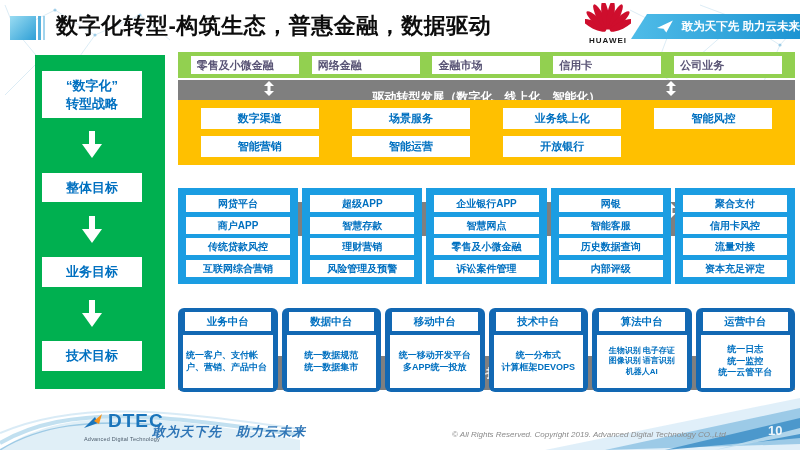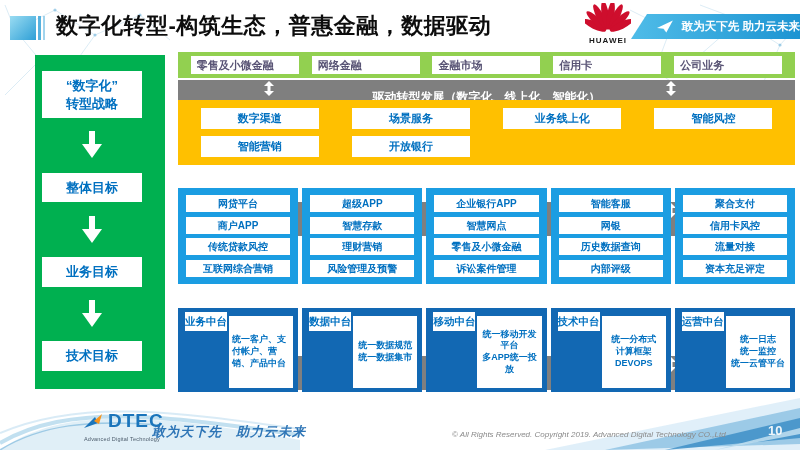--- a/index.html
+++ b/index.html
@@ -50,22 +50,22 @@
   .band-yellow .wbox{background:#fff;color:#0070C0;font-size:11px;font-weight:bold;
     width:118px;height:21px;line-height:21px;text-align:center;}
 
   .grid-blue{top:188px;height:96px;display:flex;gap:4px;}
   .blue-col{flex:1;background:#1B9DE2;display:flex;flex-direction:column;
     justify-content:space-evenly;padding:2px 8px;box-sizing:border-box;}
   .blue-col .wbox{background:#fff;color:#0070C0;font-size:10px;font-weight:bold;
     height:17px;line-height:17px;text-align:center;white-space:nowrap;}
 
   .grid-navy{top:308px;height:84px;display:flex;gap:4px;}
-  .navy-col{flex:1;background:#1268B3;display:flex;flex-direction:row;
-    padding:4px 5px;box-sizing:border-box;}
+  .navy-col{flex:1;background:#1268B3;display:flex;flex-direction:column;
+    padding:4px 5px;box-sizing:border-box;border-radius:6px;}
   .navy-col .hbox{background:#fff;color:#0070C0;font-size:10.5px;font-weight:bold;
     height:19px;line-height:19px;text-align:center;margin:0 2px;}
   .navy-col .dbox{background:#fff;color:#0070C0;font-size:9px;font-weight:bold;
     flex:1;margin-top:4px;display:flex;align-items:center;justify-content:center;
     text-align:center;line-height:1.3;padding:2px 3px;}
   .navy-col .dbox.left{text-align:left;justify-content:flex-start;}
   .navy-col .dbox.small{font-size:8px;}
 
   
   .dtec{left:84px;top:412px;display:flex;align-items:flex-start;}
@@ -188,20 +188,21 @@
       <polygon points="5,15 10,10 0,10" fill="#fff"></polygon>
   </svg>
 </div>
 
 <div class="abs sec band-yellow">
   <div class="wbox">数字渠道</div>
   <div class="wbox">场景服务</div>
   <div class="wbox">业务线上化</div>
   <div class="wbox">智能风控</div>
   <div class="wbox">智能营销</div>
+  <div class="wbox">智能运营</div>
   <div class="wbox">开放银行</div>
 </div>
 
 <div class="abs sec banner banner-2">
   <svg class="updown l" width="10" height="15" viewBox="0 0 10 15">
     <polygon points="5,0 10,5 0,5" fill="#fff"></polygon>
       <rect x="3.5" y="4" width="3" height="7" fill="#fff"></rect>
       <polygon points="5,15 10,10 0,10" fill="#fff"></polygon>
   </svg>
   <span>线上与线下相结合</span>
@@ -225,22 +226,22 @@
     <div class="wbox">理财营销</div>
     <div class="wbox">风险管理及预警</div>
   </div>
   <div class="blue-col">
     <div class="wbox">企业银行APP</div>
     <div class="wbox">智慧网点</div>
     <div class="wbox">零售及小微金融</div>
     <div class="wbox">诉讼案件管理</div>
   </div>
   <div class="blue-col">
+    <div class="wbox">网银</div>
     <div class="wbox">智能客服</div>
-    <div class="wbox">网银</div>
     <div class="wbox">历史数据查询</div>
     <div class="wbox">内部评级</div>
   </div>
   <div class="blue-col">
     <div class="wbox">聚合支付</div>
     <div class="wbox">信用卡风控</div>
     <div class="wbox">流量对接</div>
     <div class="wbox">资本充足评定</div>
   </div>
 </div>
@@ -273,20 +274,26 @@
     <div class="hbox">移动中台</div>
     <div class="dbox pre">统一移动开发平台
 多APP统一投放</div>
   </div>
   <div class="navy-col">
     <div class="hbox">技术中台</div>
     <div class="dbox pre">统一分布式
 计算框架DEVOPS</div>
   </div>
   <div class="navy-col">
+    <div class="hbox">算法中台</div>
+    <div class="dbox pre small">生物识别 电子存证
+图像识别 语言识别
+机器人AI</div>
+  </div>
+  <div class="navy-col">
     <div class="hbox">运营中台</div>
     <div class="dbox pre">统一日志
 统一监控
 统一云管平台</div>
   </div>
 </div>
 
 <div class="abs dtec">
   <svg width="22" height="16" viewBox="0 0 22 16" style="margin:2px 2px 0 0">
     <polygon points="0,14 11,3 14,9" fill="#1B75BB"></polygon>

